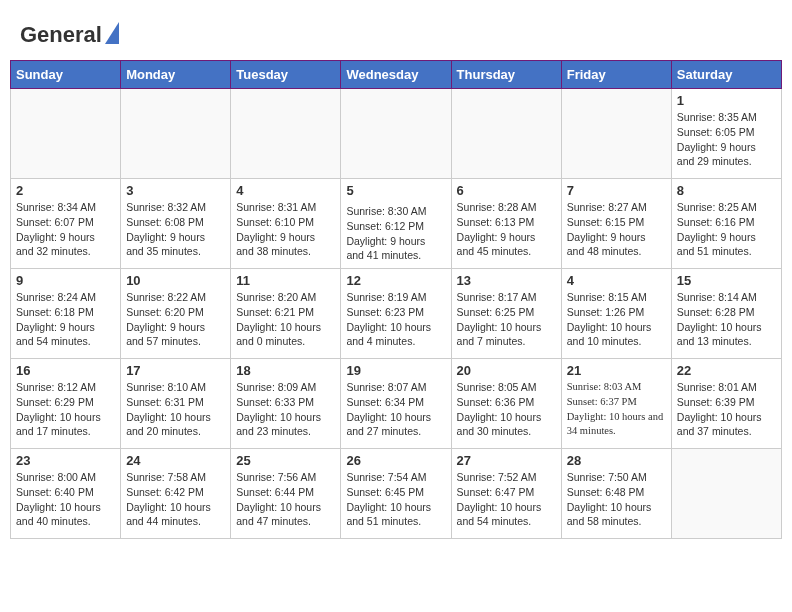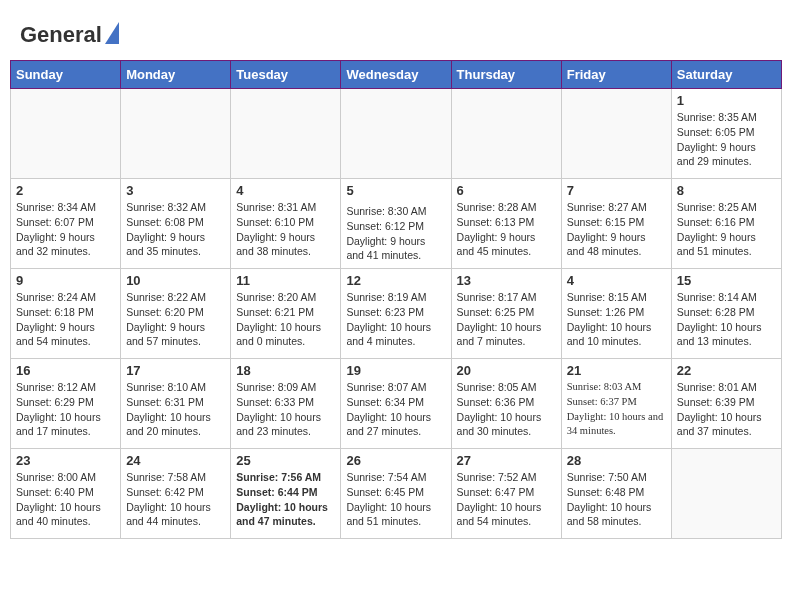--- a/index.html
+++ b/index.html
@@ -271,21 +271,21 @@
 Daylight: 10 hours and 40 minutes.</div>
         </td>
         <td>
           <span class="day-number">24</span>
           <div class="day-info" style="white-space: pre-line;">Sunrise: 7:58 AM
 Sunset: 6:42 PM
 Daylight: 10 hours and 44 minutes.</div>
         </td>
         <td>
           <span class="day-number">25</span>
-          <div class="day-info" style="white-space: pre-line; font-weight: bold;">Sunrise: 7:56 AM
+          <div class="day-info" style="white-space: pre-line;">Sunrise: 7:56 AM
 Sunset: 6:44 PM
 Daylight: 10 hours and 47 minutes.</div>
         </td>
         <td>
           <span class="day-number">26</span>
           <div class="day-info" style="white-space: pre-line;">Sunrise: 7:54 AM
 Sunset: 6:45 PM
 Daylight: 10 hours and 51 minutes.</div>
         </td>
         <td>

